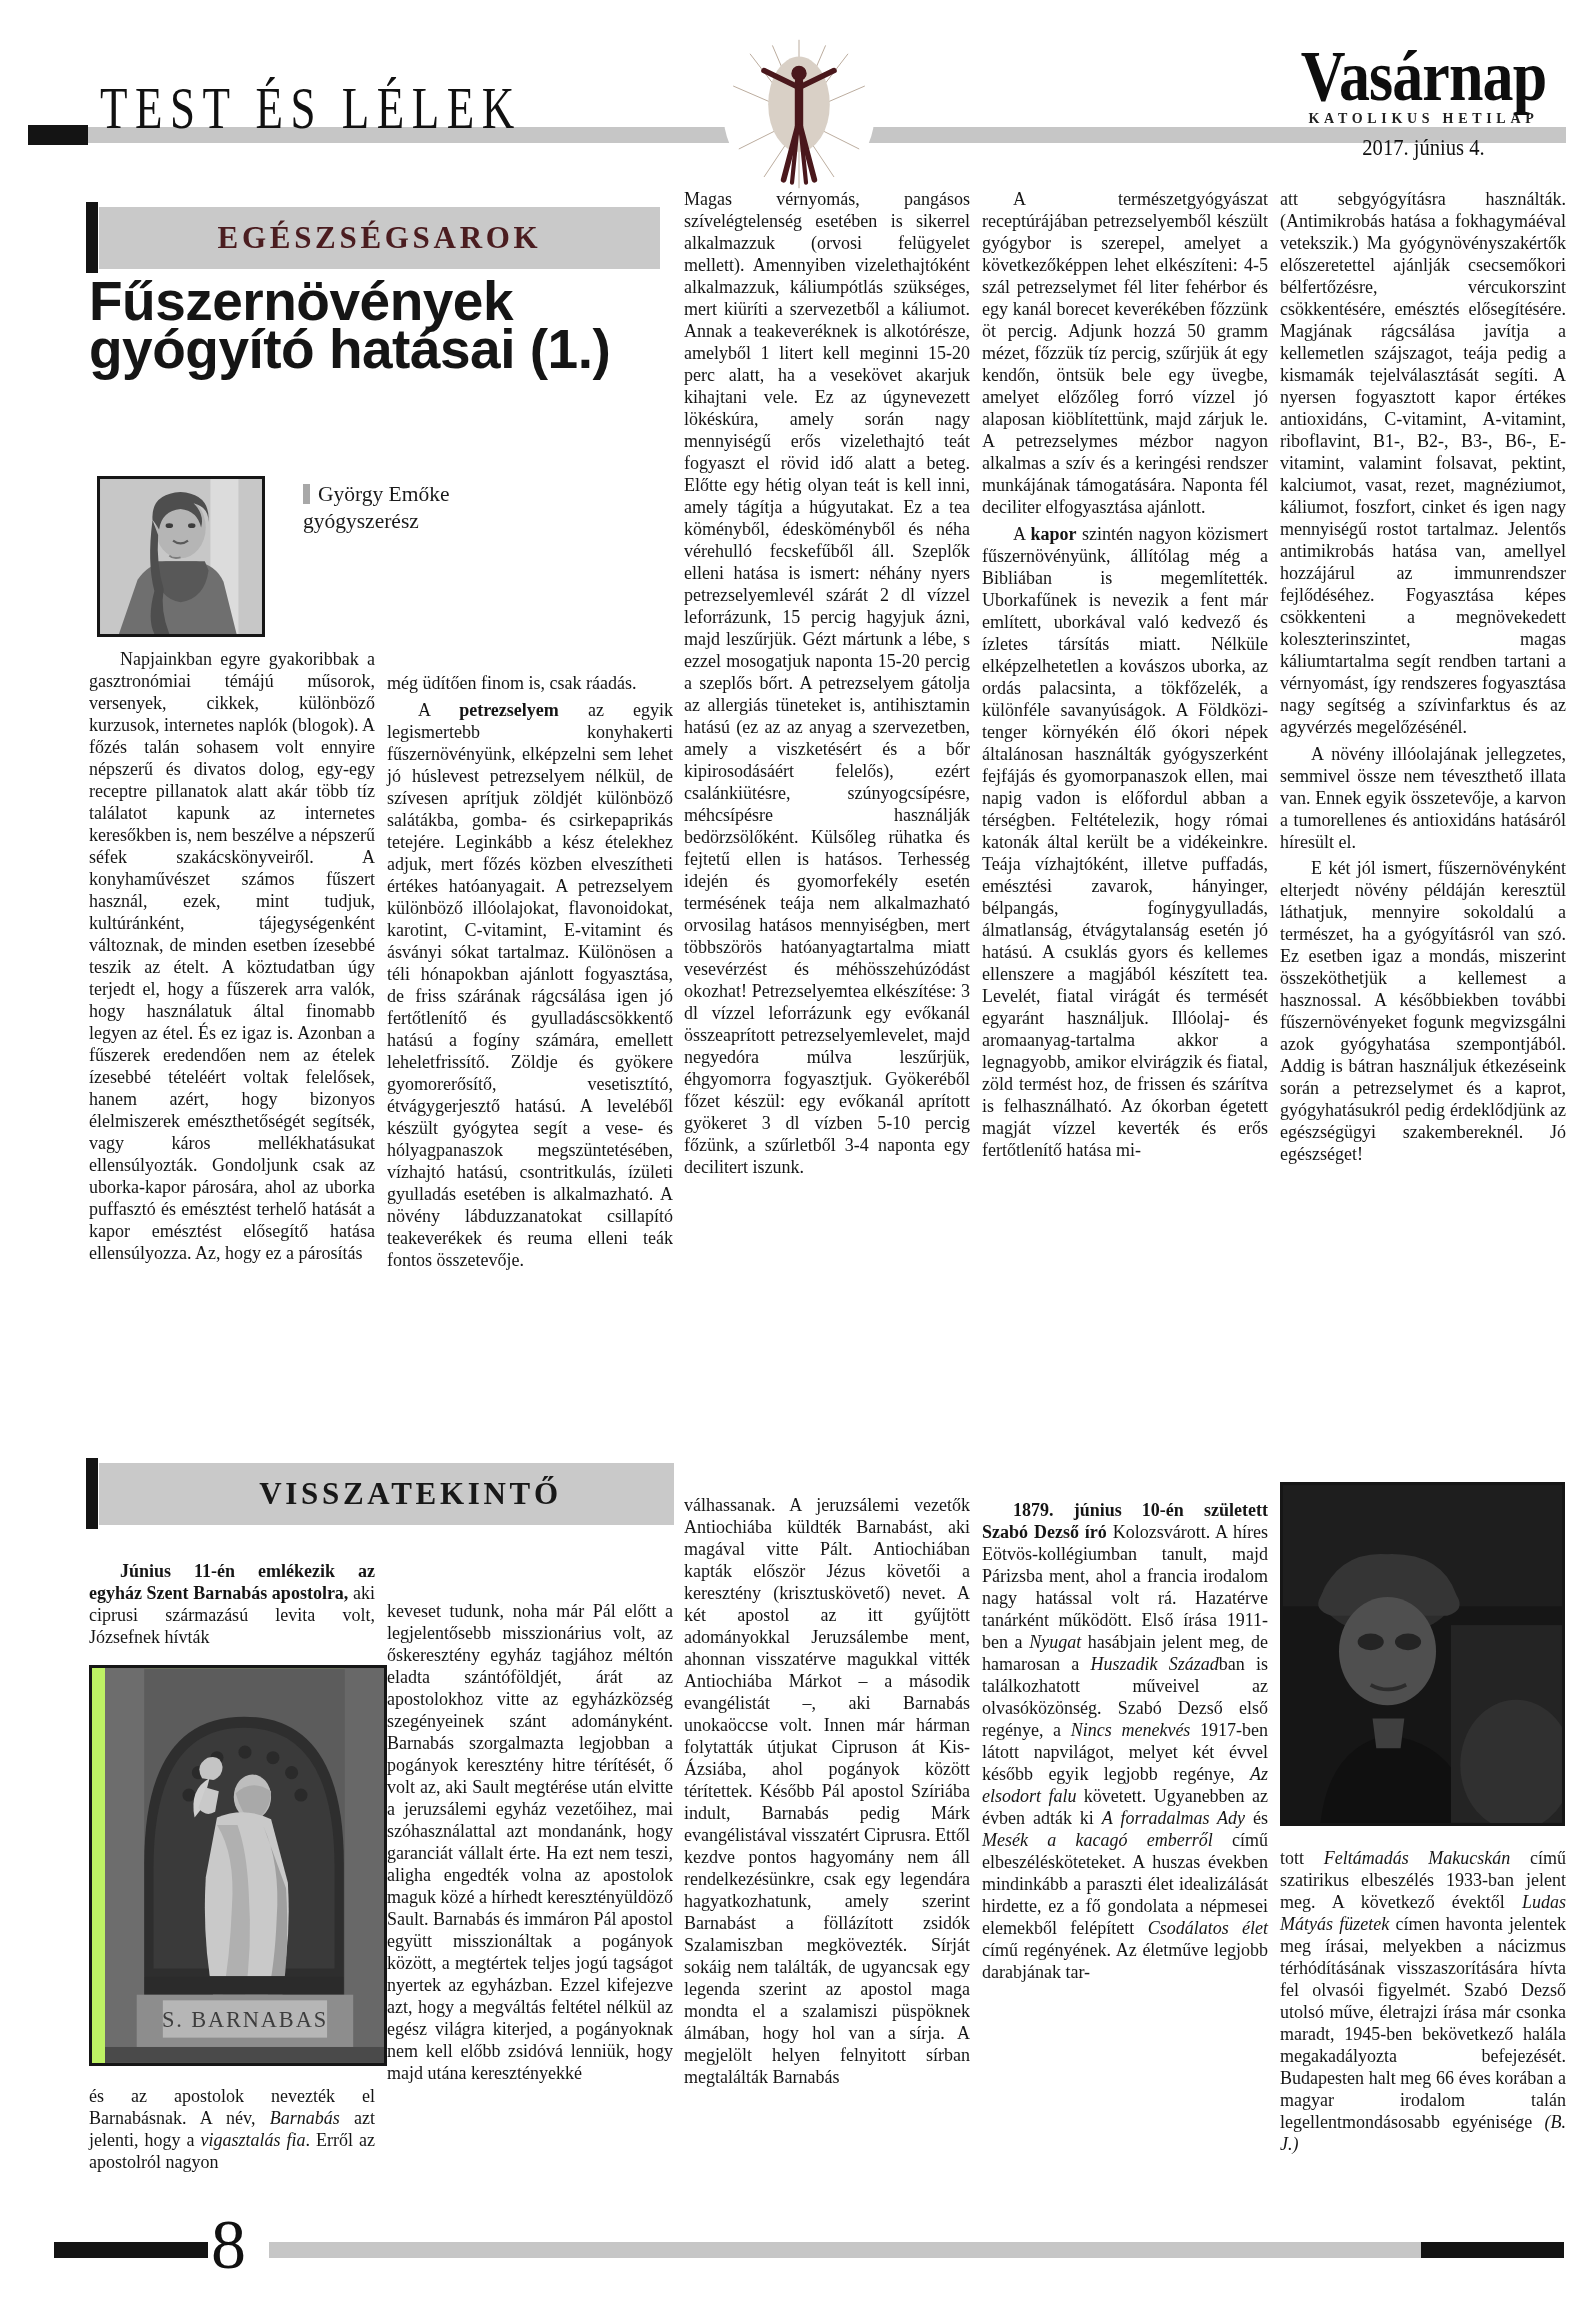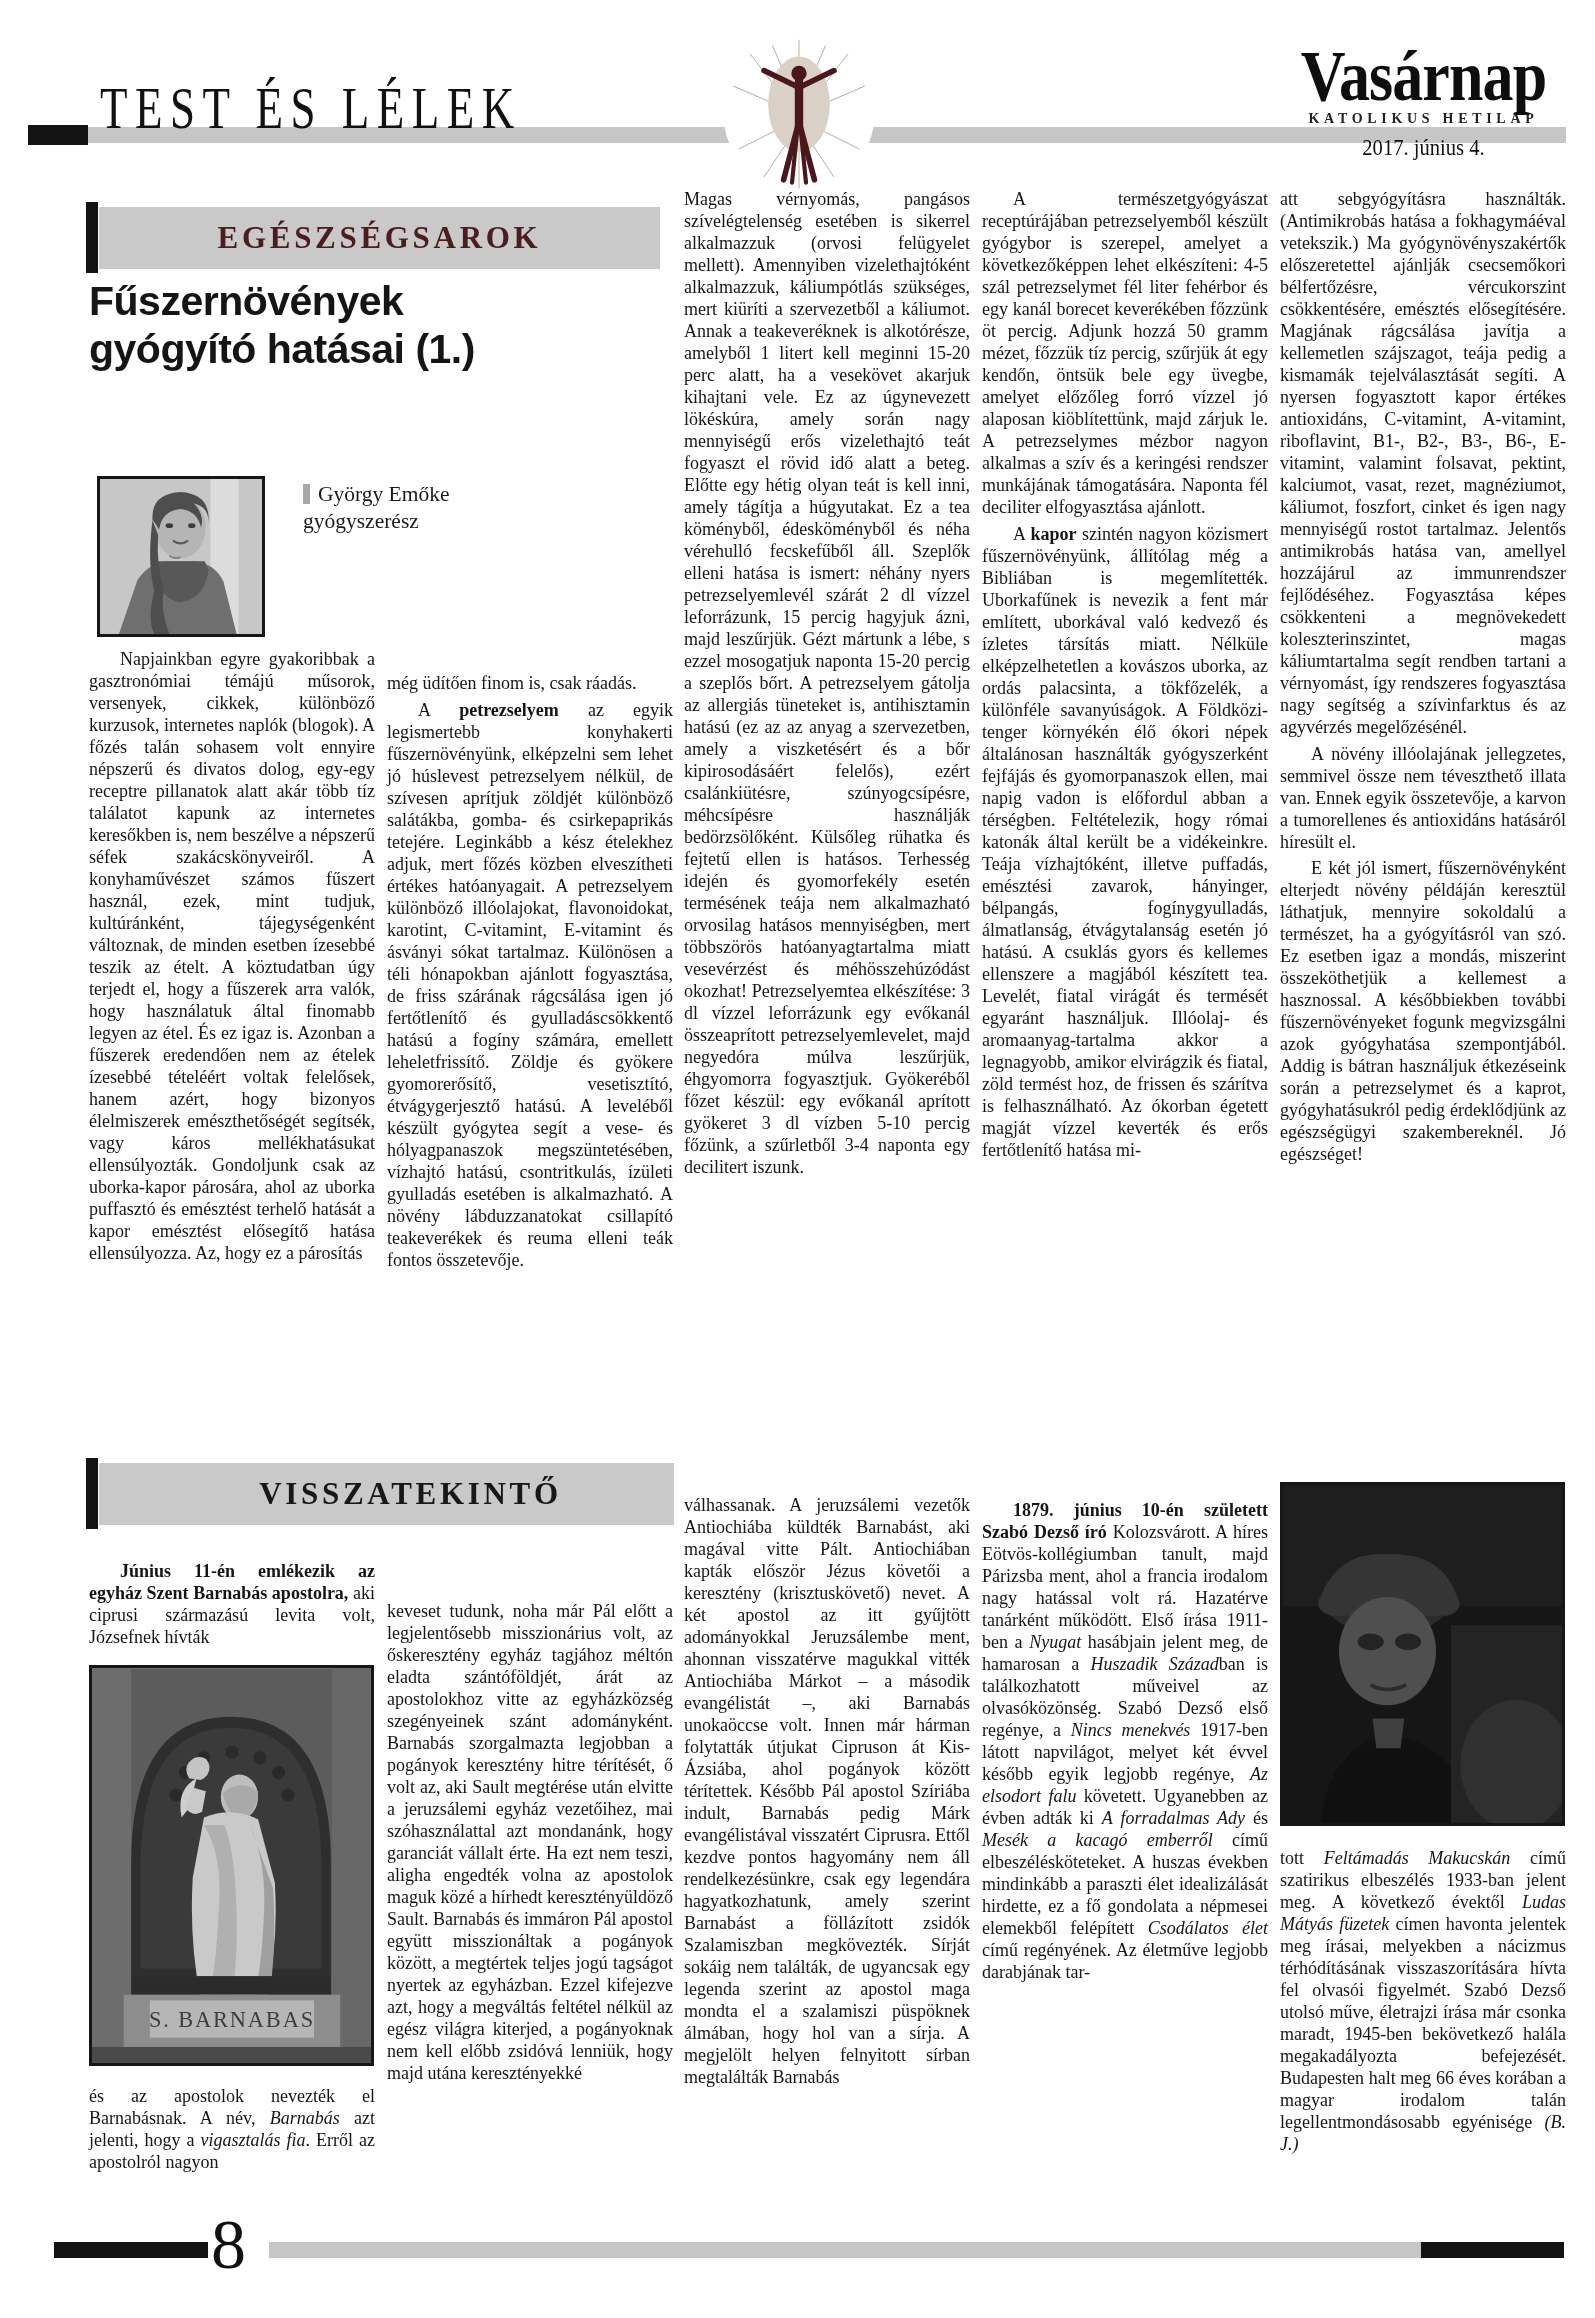--- a/index.html
+++ b/index.html
@@ -15,21 +15,21 @@
   .masthead .name{font-size:62px;font-weight:bold;letter-spacing:-0.9px;color:#0e0e0e;line-height:56px;transform:scaleY(1.15);transform-origin:top center;}
   .masthead .sub{font-size:14px;letter-spacing:4.7px;color:#222;margin-top:11.2px;font-weight:bold;}
   .masthead .date{font-size:20.6px;color:#111;margin-top:7.5px;transform:scaleY(1.1);transform-origin:top center;}
 
   
   .band{position:absolute;background:#c9c9c9;height:62px;display:flex;align-items:center;justify-content:center;}
   .band .band-label{font-family:"Liberation Serif",serif;font-weight:bold;font-size:31px;letter-spacing:3.7px;}
   .band-bar{position:absolute;width:12px;background:#141414;}
 
   
-  .a1-title{position:absolute;left:89px;top:277px;font-family:"Liberation Sans",sans-serif;font-weight:bold;font-size:41px;line-height:48px;color:#151515;letter-spacing:-0.5px;}
+  .a1-title{position:absolute;left:89px;top:277px;font-family:"Liberation Sans",sans-serif;font-weight:bold;font-size:55px;line-height:48px;color:#151515;letter-spacing:-0.5px;}
   .author{position:absolute;left:303px;top:481px;width:262px;font-size:21.5px;line-height:27px;color:#1a1a1a;}
   .author .mark{display:inline-block;width:6.5px;height:19.6px;background:#a8a8a8;margin-right:8.4px;vertical-align:-2.8px;}
   .photo-frame{position:absolute;border:3.3px solid #161616;background:#bdbdbd;overflow:hidden;}
   #author-photo{left:97px;top:476px;width:162px;height:155px;}
 
   
   .col{position:absolute;width:286px;font-size:18px;line-height:22px;text-align:justify;color:#151515;}
   .col p{margin:0;text-indent:31px;}
   .col p.noindent{text-indent:0;}
   .col p.gap{margin-top:4.7px;}
@@ -43,21 +43,21 @@
   #a1c4{left:982px;top:188px;height:1239px;}
   #a1c5{left:1280px;top:188px;height:1239px;}
 
   
   #a2c1{left:89px;top:1560px;width:286px;}
   #a2c2{left:387px;top:1600px;height:603px;}
   #a2c3{left:684px;top:1494px;height:710px;}
   #a2c4{left:982px;top:1494px;height:710px;}
   #a2c5{left:1280px;top:1482px;width:286px;}
 
-  #statue-photo{position:relative;width:279px;height:395px;border:3.3px solid #161616;margin:17px 0 18.7px 0;background:#fef9c3;}
+  #statue-photo{position:relative;width:279px;height:395px;border:3.3px solid #161616;margin:17px 0 18.7px 0;background:#bef264;padding-left:13px;}
   #szabo-photo{position:relative;width:279px;height:338px;border:3.3px solid #161616;margin-bottom:20.6px;background:#1d1d1d;}
   figure{margin:0;}
 
   
   .foot-black-l{position:absolute;left:54px;top:2242px;width:154px;height:16px;background:#141414;}
   .foot-gray{position:absolute;left:269px;top:2242px;width:1152px;height:16px;background:#c6c6c6;}
   .foot-black-r{position:absolute;left:1421px;top:2242px;width:143px;height:16px;background:#141414;}
   .page-num{position:absolute;left:211px;top:2205px;font-size:70px;color:#111;font-family:"Liberation Serif",serif;}
 </style>
 </head>

